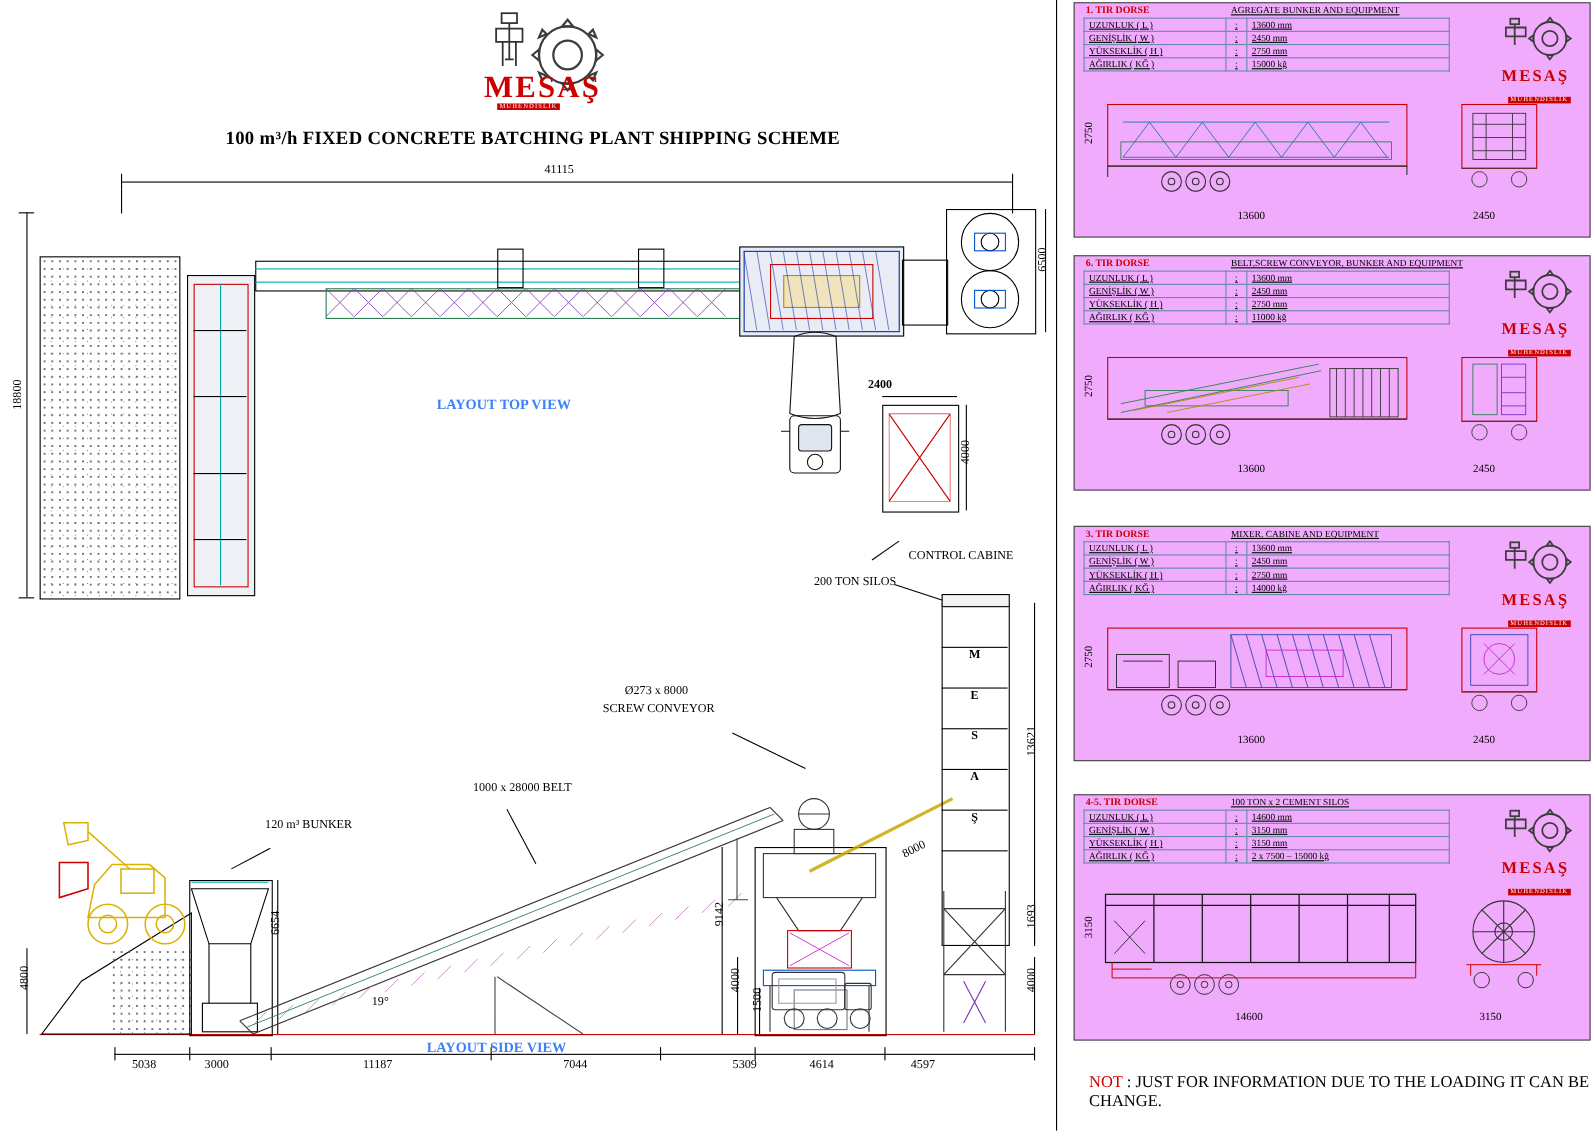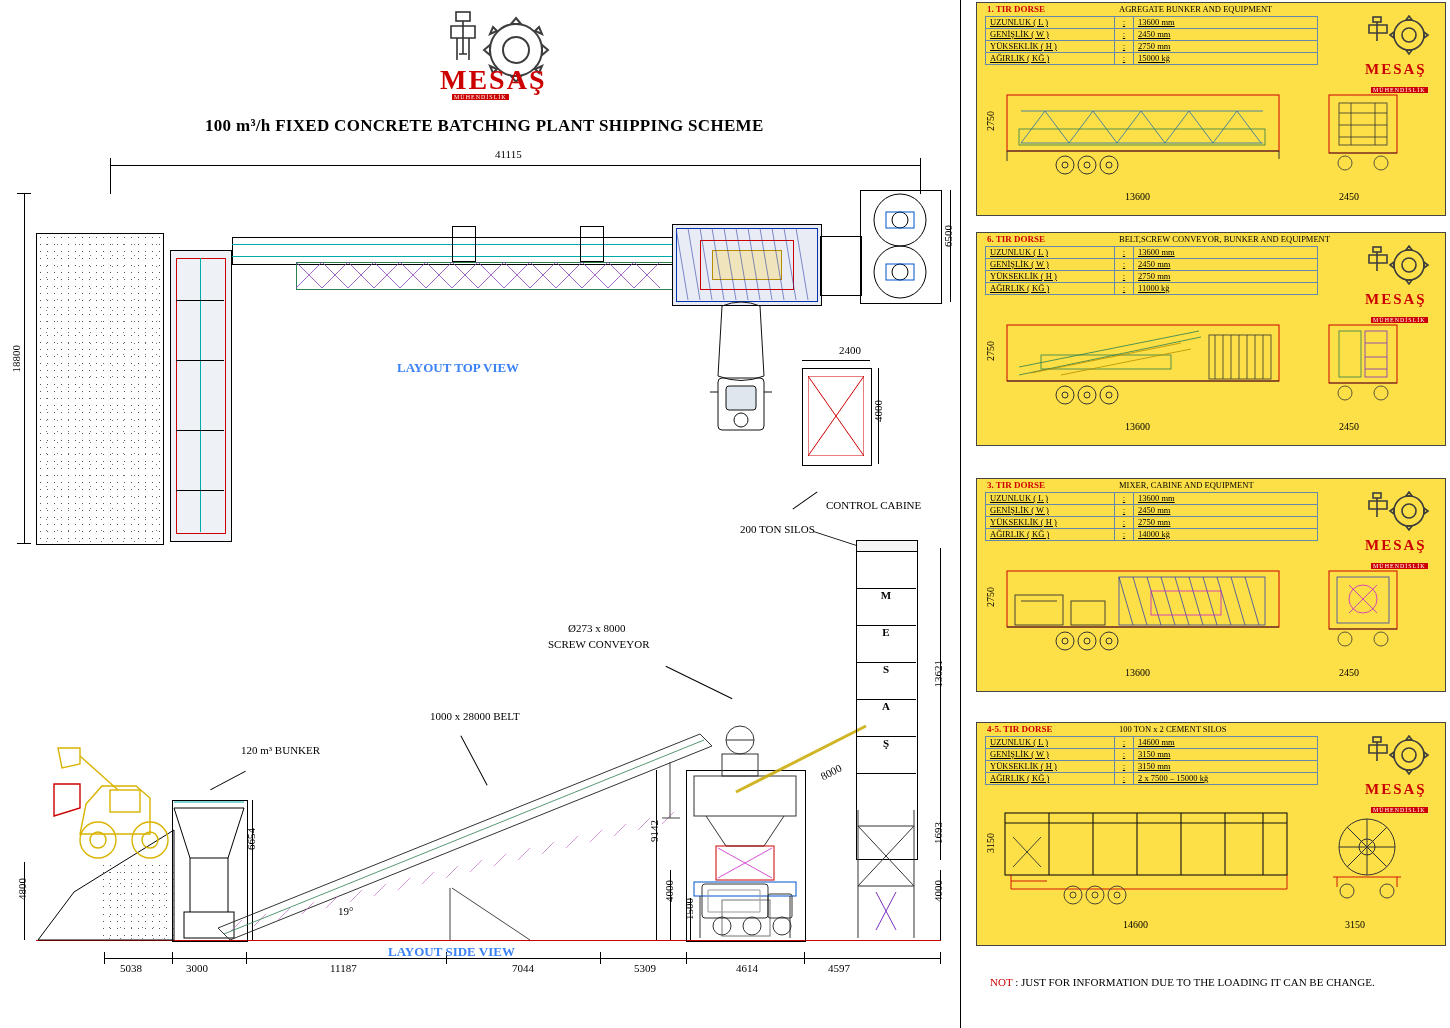--- a/index.html
+++ b/index.html
@@ -19,33 +19,33 @@
   .boxr{position:absolute;border:1px solid #cc0000;}
   .boxb{position:absolute;border:1px solid #0033aa;}
   .hatch{
     background-image:
       radial-gradient(#555 0.6px, transparent 0.7px),
       radial-gradient(#777 0.5px, transparent 0.6px);
     background-size:7px 7px, 11px 11px;
     background-position:0 0, 4px 5px;
   }
   
-  .panel{position:absolute;border:1px solid #444;background:#fde047;}
+  .panel{position:absolute;border:1px solid #444;background:#f0abfc;}
   .ptab{border-collapse:collapse;font-size:8.5px;text-decoration:underline;}
   .ptab td{border:1px solid #6688aa;padding:0px 4px;height:11px;line-height:11px;}
   .ptab td.k{width:120px;}
   .ptab td.c{width:10px;text-align:center;}
   .ptab td.v{width:175px;}
   .phead{font-size:9px;font-weight:bold;color:#cc0000;}
-  .pdesc{font-size:8.5px;}
+  .pdesc{font-size:8.5px;text-decoration:underline;}
   .logo-wrap{position:relative;}
   .mesas{font-family:"Liberation Serif",serif;font-weight:bold;color:#cc0000;letter-spacing:2px;}
   .muh{font-size:6px;background:#cc0000;color:#fff;letter-spacing:1px;padding:0 2px;display:inline-block;}
   .tdim{font-size:10px;}
-  .note{font-size:11px;}
+  .note{font-size:15px;}
   .silo-letter{font-size:11px;font-weight:bold;text-align:center;}
 </style>
 </head>
 <body>
 
 <div class="abs logo-wrap" style="left:430px;top:8px;width:140px;height:95px;">
   <svg width="140" height="95" viewBox="0 0 140 95">
     <g fill="none" stroke="#333" stroke-width="1.6">
       <rect x="26" y="4" width="14" height="9"></rect>
       <path d="M33 13 L33 46 M29 46 L37 46"></path>
@@ -145,21 +145,21 @@
 </svg>
 
 <div class="box" style="left:802px;top:368px;width:68px;height:96px;"></div>
 <svg class="abs" style="left:808px;top:376px;" width="56" height="80">
   <g stroke="#cc0000" stroke-width="1" fill="none">
       <path d="M0 0 L56 80 M56 0 L0 80"></path>
       <rect x="0" y="0" width="56" height="80"></rect>
     </g>
 </svg>
 <div class="lineH" style="left:802px;top:360px;width:68px;"></div>
-<div class="abs dim" style="left:839px;top:344px;">2400</div>
+<div class="abs dim" style="left:789px;top:344px;font-weight:bold;">2400</div>
 <div class="lineV" style="left:878px;top:368px;height:96px;"></div>
 <div class="abs dim vline" style="left:872px;top:400px;">4000</div>
 <div class="lineH" style="left:790px;top:500px;width:30px;transform:rotate(-35deg);"></div>
 <div class="abs lbl" style="left:826px;top:499px;">CONTROL CABINE</div>
 
 <div class="abs magenta" style="left:397px;top:360px;">LAYOUT TOP VIEW</div>
 
 <div class="lineH" style="left:36px;top:940px;width:905px;border-color:#cc0000;"></div>
 
 <svg class="abs" style="left:36px;top:820px;" width="140" height="122">
@@ -296,21 +296,21 @@
 <div class="lineV" style="left:940px;top:820px;height:40px;"></div>
 <div class="abs dim vline" style="left:932px;top:822px;">1693</div>
 <div class="lineV" style="left:940px;top:870px;height:70px;"></div>
 <div class="abs dim vline" style="left:932px;top:880px;">4000</div>
 
 <div class="lineH" style="left:104px;top:958px;width:836px;"></div>
 <div class="abs dim" style="left:120px;top:962px;">5038</div>
 <div class="abs dim" style="left:186px;top:962px;">3000</div>
 <div class="abs dim" style="left:330px;top:962px;">11187</div>
 <div class="abs dim" style="left:512px;top:962px;">7044</div>
-<div class="abs dim" style="left:634px;top:962px;">5309</div>
+<div class="abs dim" style="left:666px;top:962px;">5309</div>
 <div class="abs dim" style="left:736px;top:962px;">4614</div>
 <div class="abs dim" style="left:828px;top:962px;">4597</div>
 <div class="lineV" style="left:104px;top:952px;height:12px;"></div>
 <div class="lineV" style="left:172px;top:952px;height:12px;"></div>
 <div class="lineV" style="left:246px;top:952px;height:12px;"></div>
 <div class="lineV" style="left:446px;top:952px;height:12px;"></div>
 <div class="lineV" style="left:600px;top:952px;height:12px;"></div>
 <div class="lineV" style="left:686px;top:952px;height:12px;"></div>
 <div class="lineV" style="left:804px;top:952px;height:12px;"></div>
 <div class="lineV" style="left:940px;top:952px;height:12px;"></div>

